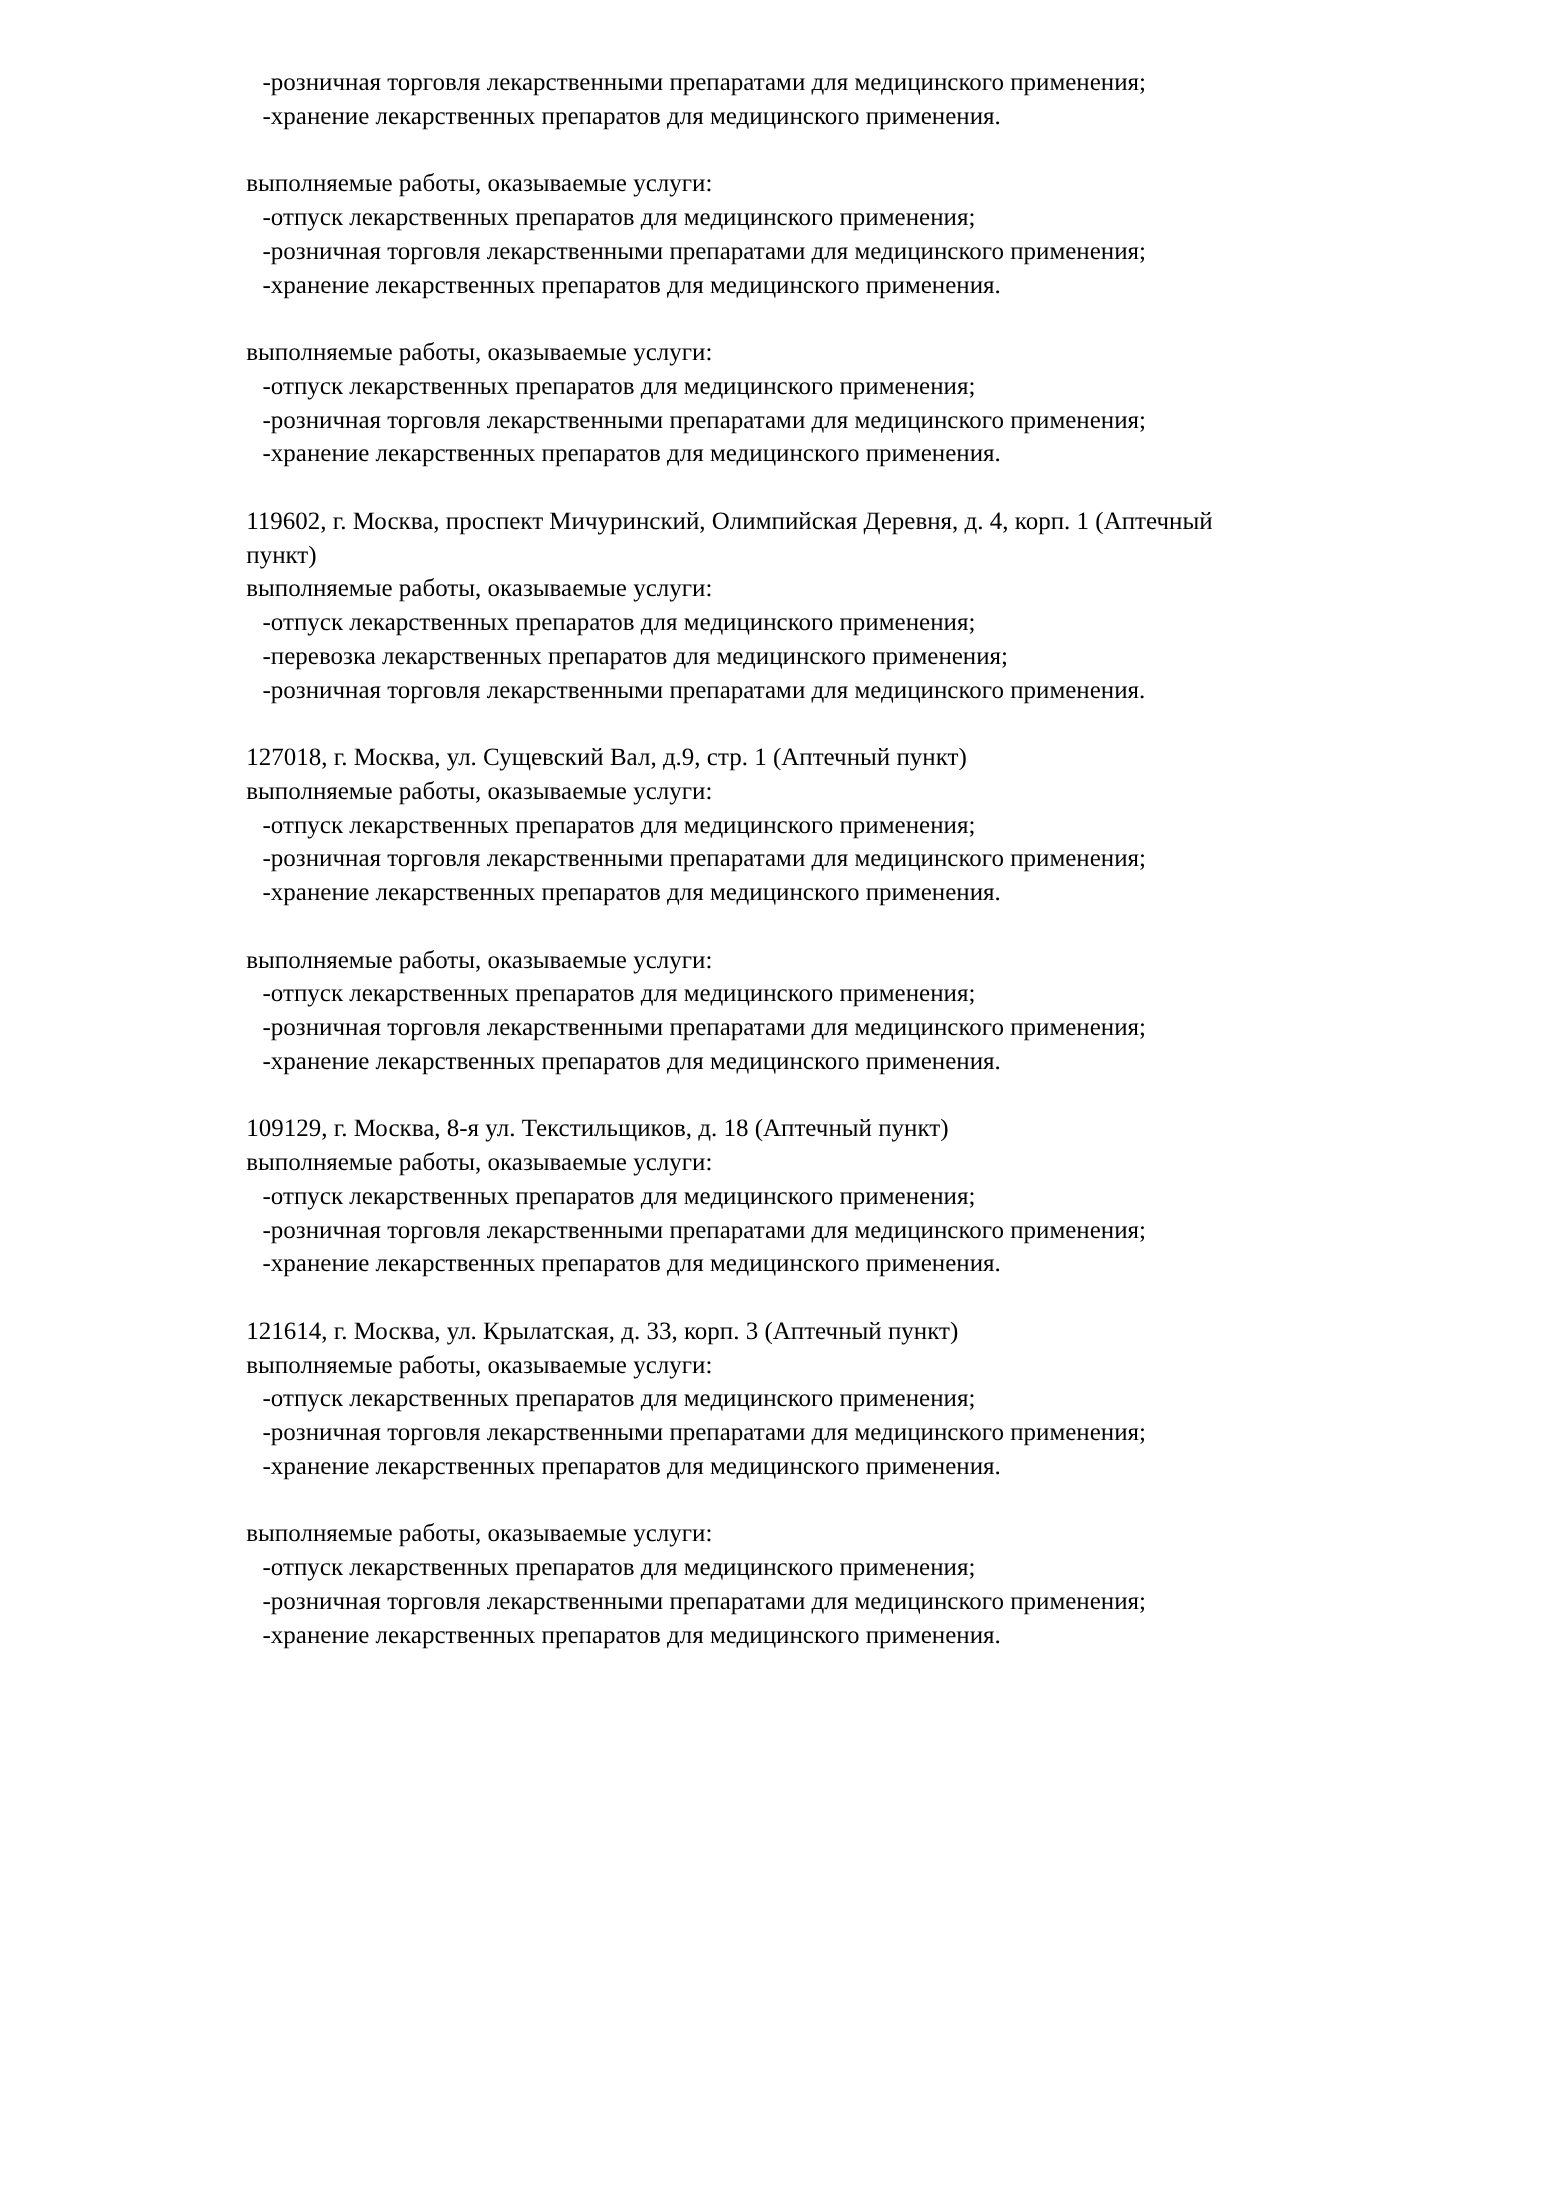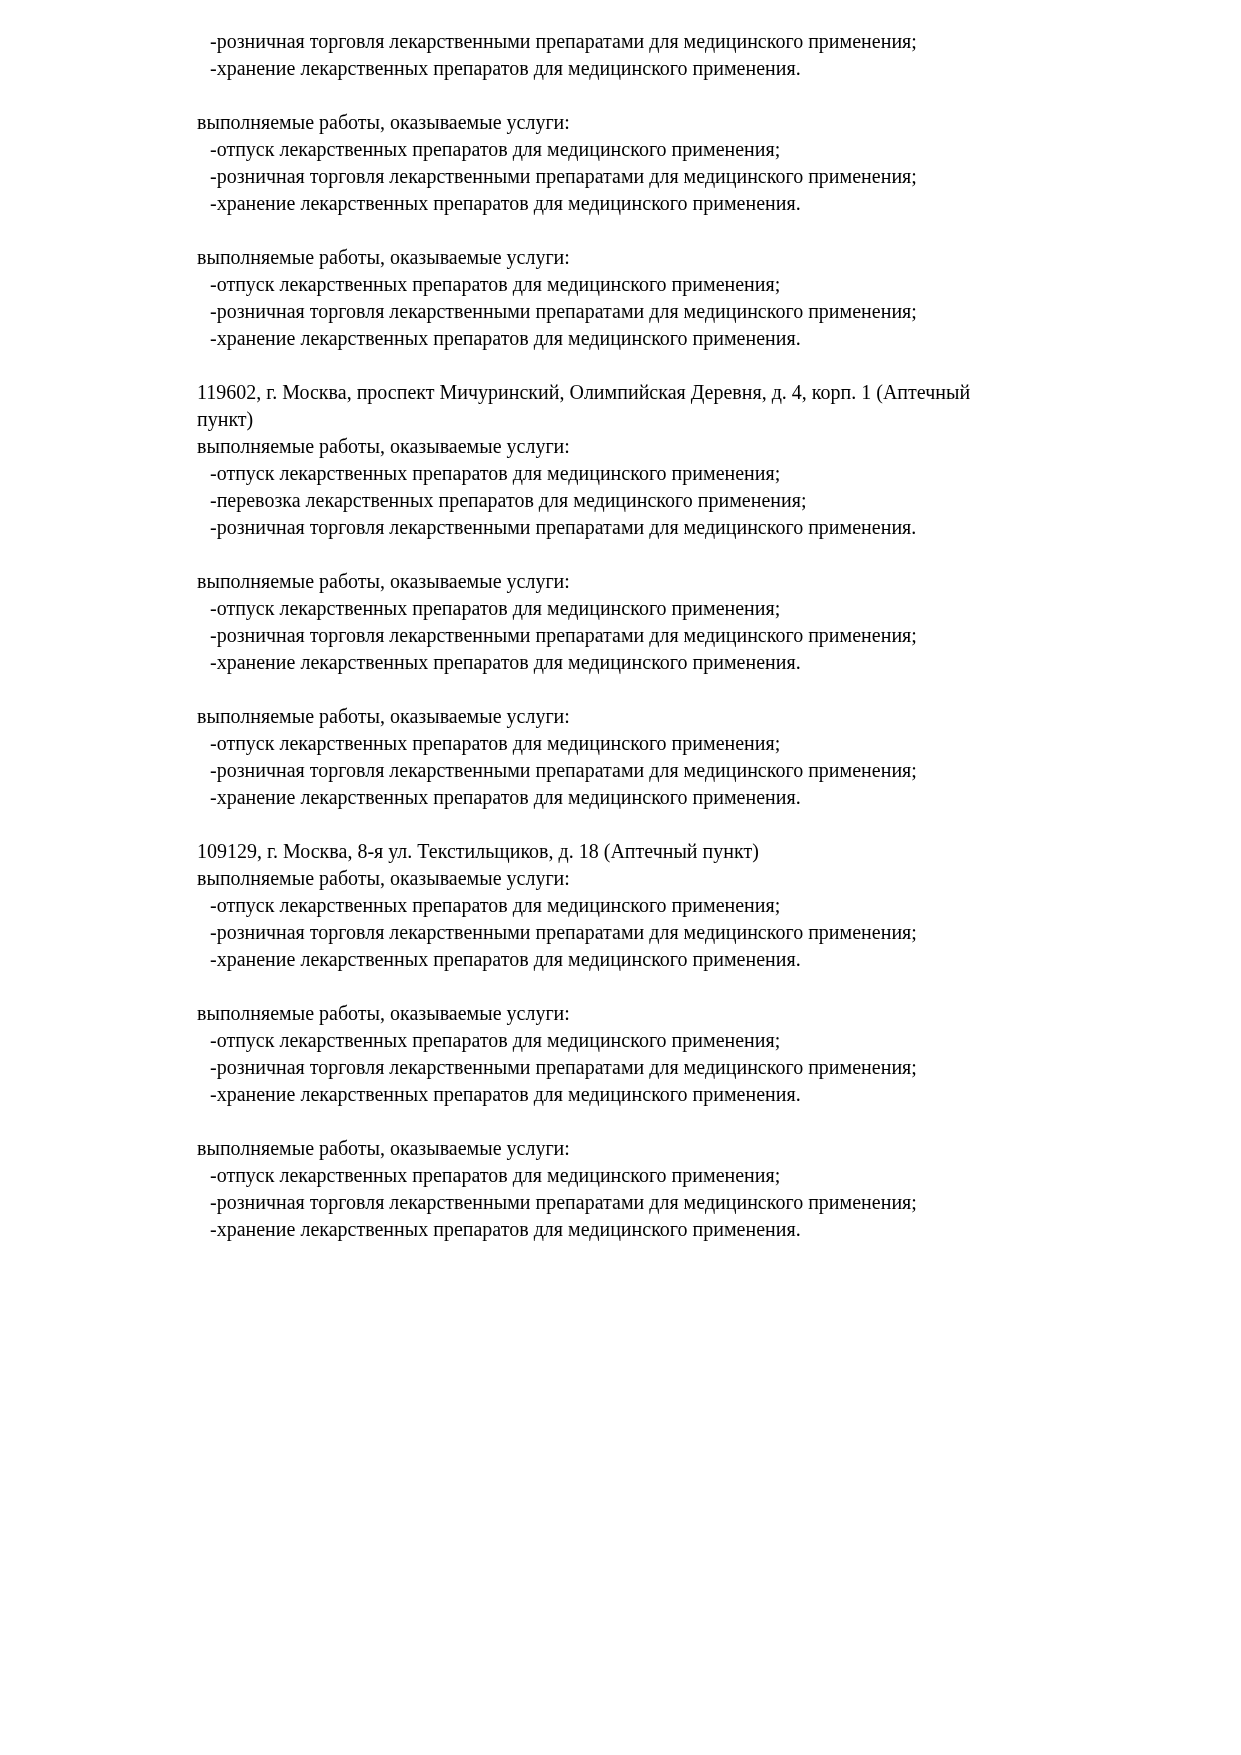--- a/index.html
+++ b/index.html
@@ -12,21 +12,21 @@
     min-height: 1755px;
     font-family: "Liberation Serif", "DejaVu Serif", serif;
     font-size: 20px;
     color: #000000;
     box-sizing: border-box;
   }
   .page {
     box-sizing: border-box;
     width: 1241px;
     min-height: 1755px;
-    padding: 28px 225px 40px 197px;
+    padding: 53px 225px 40px 197px;
   }
   .block {
     margin: 0 0 27px 0;
   }
   .line {
     line-height: 27px;
     white-space: normal;
   }
   .svc {
     padding-left: 13px;
@@ -58,20 +58,21 @@
 
   <div class="block">
     <div class="line">119602, г. Москва, проспект Мичуринский, Олимпийская Деревня, д. 4, корп. 1 (Аптечный пункт)</div>
     <div class="line">выполняемые работы, оказываемые услуги:</div>
     <div class="line svc">-отпуск лекарственных препаратов для медицинского применения;</div>
     <div class="line svc">-перевозка лекарственных препаратов для медицинского применения;</div>
     <div class="line svc">-розничная торговля лекарственными препаратами для медицинского применения.</div>
   </div>
 
   <div class="block">
+    <div class="line">127018, г. Москва, ул. Сущевский Вал, д.9, стр. 1 (Аптечный пункт)</div>
     <div class="line">выполняемые работы, оказываемые услуги:</div>
     <div class="line svc">-отпуск лекарственных препаратов для медицинского применения;</div>
     <div class="line svc">-розничная торговля лекарственными препаратами для медицинского применения;</div>
     <div class="line svc">-хранение лекарственных препаратов для медицинского применения.</div>
   </div>
 
   <div class="block">
     <div class="line">выполняемые работы, оказываемые услуги:</div>
     <div class="line svc">-отпуск лекарственных препаратов для медицинского применения;</div>
     <div class="line svc">-розничная торговля лекарственными препаратами для медицинского применения;</div>
@@ -80,20 +81,21 @@
 
   <div class="block">
     <div class="line">109129, г. Москва, 8-я ул. Текстильщиков, д. 18 (Аптечный пункт)</div>
     <div class="line">выполняемые работы, оказываемые услуги:</div>
     <div class="line svc">-отпуск лекарственных препаратов для медицинского применения;</div>
     <div class="line svc">-розничная торговля лекарственными препаратами для медицинского применения;</div>
     <div class="line svc">-хранение лекарственных препаратов для медицинского применения.</div>
   </div>
 
   <div class="block">
+    <div class="line">121614, г. Москва, ул. Крылатская, д. 33, корп. 3 (Аптечный пункт)</div>
     <div class="line">выполняемые работы, оказываемые услуги:</div>
     <div class="line svc">-отпуск лекарственных препаратов для медицинского применения;</div>
     <div class="line svc">-розничная торговля лекарственными препаратами для медицинского применения;</div>
     <div class="line svc">-хранение лекарственных препаратов для медицинского применения.</div>
   </div>
 
   <div class="block">
     <div class="line">выполняемые работы, оказываемые услуги:</div>
     <div class="line svc">-отпуск лекарственных препаратов для медицинского применения;</div>
     <div class="line svc">-розничная торговля лекарственными препаратами для медицинского применения;</div>

